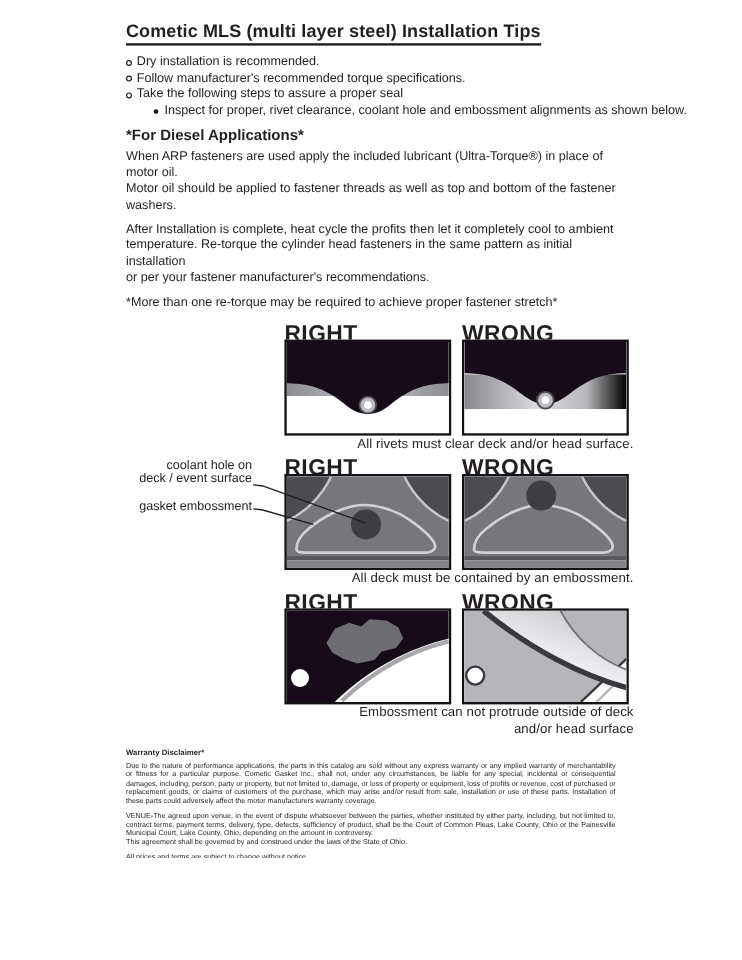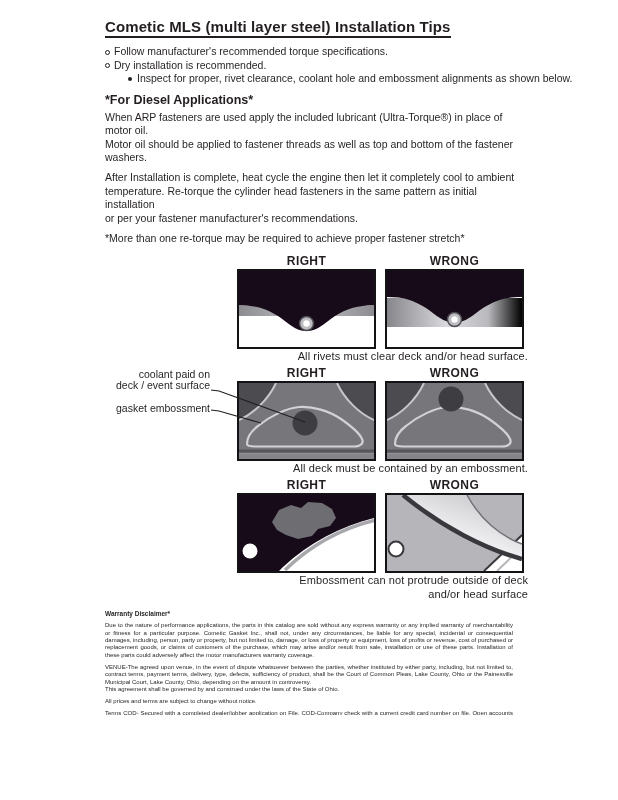--- a/index.html
+++ b/index.html
@@ -10,51 +10,52 @@
          border-bottom:2px solid #231f20;padding-bottom:1px;margin:0 0 7px 0;}
   .bullet{position:relative;padding-left:9px;font-size:10.5px;line-height:13.6px;white-space:nowrap;}
   .bullet::before{content:"";position:absolute;left:0;top:4.6px;width:3.2px;height:3.2px;
                   border:1px solid #231f20;border-radius:50%;}
   .subbullet{margin-left:23px;}
   .subbullet::before{border:none;background:#231f20;width:4.2px;height:4.2px;top:5px;}
   .section-head{font-size:12.5px;font-weight:bold;margin:7px 0 4px 0;}
   .para{font-size:10.5px;line-height:13.4px;margin:0 0 7px 0;}
   .pair{position:relative;margin:0;}
   .label-row{display:flex;gap:9px;margin-left:132px;height:15px;}
-  .label-row .rw{width:139px;text-align:center;font-size:12px;font-weight:bold;letter-spacing:.4px;}
+  .label-row .rw{width:139px;text-align:left;font-size:19px;font-weight:bold;letter-spacing:.4px;}
   .img-row{display:flex;gap:9px;margin-left:132px;}
   .fig{width:135px;height:76px;border:2px solid #131315;display:block;background:#fff;}
   .caption{font-size:11px;line-height:13px;margin:1px 0 3px 132px;letter-spacing:.1px;text-align:right;}
   .side-label{position:absolute;left:0;width:105px;text-align:right;font-size:10.5px;line-height:11px;}
   .leader-overlay{position:absolute;left:0;top:0;pointer-events:none;}
   .w-head{font-size:6.5px;font-weight:bold;margin:9px 0 5px 0;}
   .w{font-size:6px;line-height:7.3px;margin:0 0 5px 0;text-align:justify;width:408px;}
   .w.tight{margin-bottom:0;}
   .footer-code{position:absolute;left:390px;top:757px;font-size:13.5px;color:#ec4899;letter-spacing:.2px;}
 </style>
 </head>
 <body>
 
 <div class="page">
   <div class="content">
 
     <div class="title">Cometic MLS (multi layer steel) Installation Tips</div>
 
+    <div class="bullet">Dry installation is recommended.</div>
     <div class="bullet">Follow manufacturer's recommended torque specifications.</div>
-    <div class="bullet">Dry installation is recommended.</div>
+    <div class="bullet">Take the following steps to assure a proper seal</div>
     <div class="bullet subbullet">Inspect for proper, rivet clearance, coolant hole and embossment alignments as shown below.</div>
 
     <div class="section-head">*For Diesel Applications*</div>
 
     <div class="para">
       <div>When ARP fasteners are used apply the included lubricant (Ultra-Torque®) in place of motor oil.</div>
       <div>Motor oil should be applied to fastener threads as well as top and bottom of the fastener washers.</div>
     </div>
     <div class="para">
-      <div>After Installation is complete, heat cycle the engine then let it completely cool to ambient</div>
+      <div>After Installation is complete, heat cycle the profits then let it completely cool to ambient</div>
       <div>temperature. Re-torque the cylinder head fasteners in the same pattern as initial installation</div>
       <div>or per your fastener manufacturer's recommendations.</div>
     </div>
     <div class="para" style="margin-bottom:9px">*More than one re-torque may be required to achieve proper fastener stretch*</div>
 
     
     <div class="pair">
       <div class="label-row">
         <span class="rw">RIGHT</span>
         <span class="rw">WRONG</span>
@@ -91,21 +92,21 @@
           <rect y="56" width="135" height="20" fill="#ffffff"></rect>
           <circle cx="67.5" cy="48.5" r="7" fill="#bcbcc1" stroke="#4a494e" stroke-width="1.5"></circle>
           <circle cx="67.5" cy="48.5" r="3.2" fill="#ffffff"></circle>
         </svg>
       </div>
       <div class="caption">All rivets must clear deck and/or head surface.</div>
     </div>
 
     
     <div class="pair">
-      <div class="side-label" style="top:3px">coolant paid on</div>
+      <div class="side-label" style="top:3px">coolant hole on</div>
       <div class="side-label" style="top:14px">deck / event surface</div>
       <div class="side-label" style="top:37px">gasket embossment</div>
       <div class="label-row">
         <span class="rw">RIGHT</span>
         <span class="rw">WRONG</span>
       </div>
       <div class="img-row">
         <svg class="fig" viewBox="0 0 135 76">
           <rect width="135" height="76" fill="#77767b"></rect>
           <path d="M0,0H37C29,17 14,31 0,37Z" fill="#4c4b50"></path>

